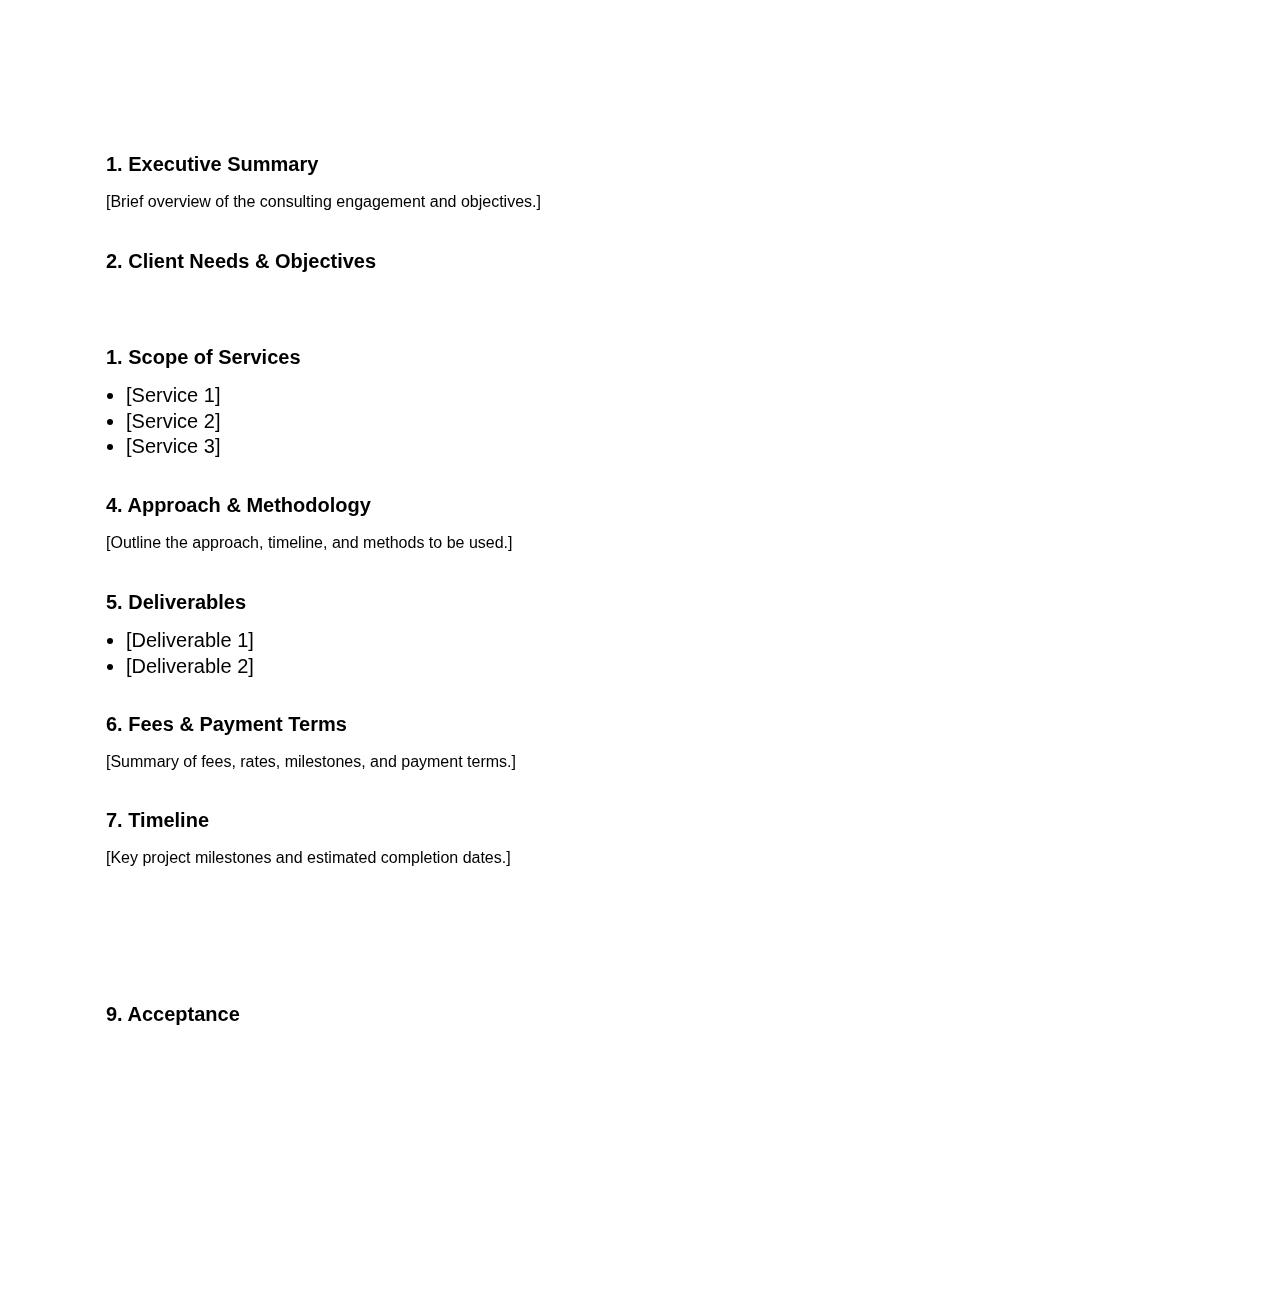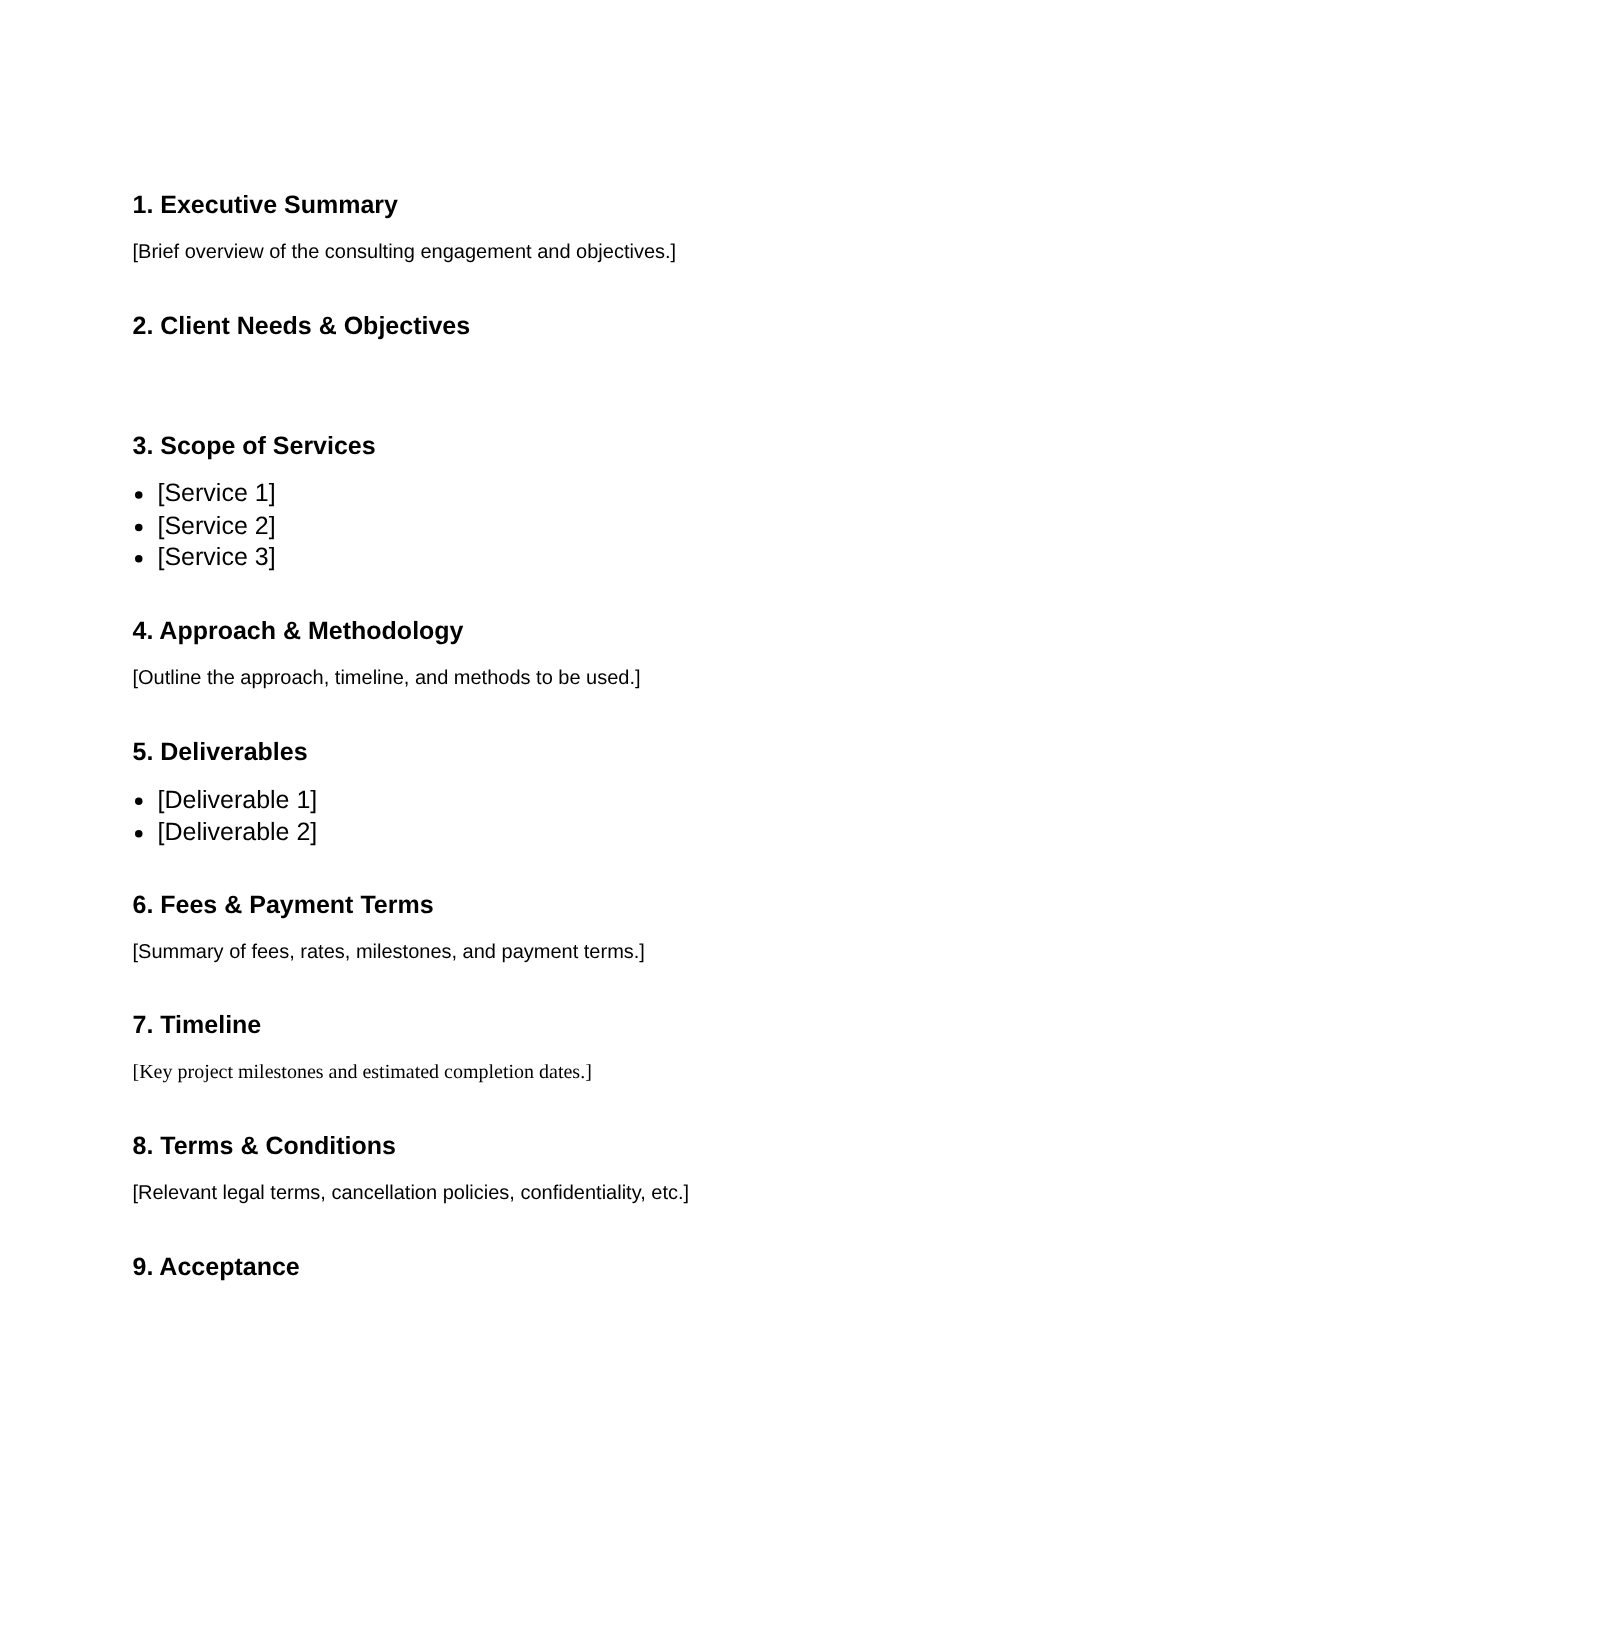--- a/index.html
+++ b/index.html
@@ -52,21 +52,21 @@
   <div class="section" style="position:absolute; top:152px; left:106px;">
     <h2>1. Executive Summary</h2>
     <p style="margin-top:16px;">[Brief overview of the consulting engagement and objectives.]</p>
   </div>
 
   <div class="section" style="position:absolute; top:249px; left:106px;">
     <h2>2. Client Needs &amp; Objectives</h2>
   </div>
 
   <div class="section" style="position:absolute; top:345px; left:106px;">
-    <h2>3. Scope of Services</h2>
+    <h2>1. Scope of Services</h2>
     <ul style="margin-top:16px;">
       <li>[Service 1]</li>
       <li>[Service 2]</li>
       <li>[Service 3]</li>
     </ul>
   </div>
 
   <div class="section" style="position:absolute; top:493px; left:106px;">
     <h2>4. Approach &amp; Methodology</h2>
     <p style="margin-top:16px;">[Outline the approach, timeline, and methods to be used.]</p>
@@ -80,24 +80,20 @@
     </ul>
   </div>
 
   <div class="section" style="position:absolute; top:712px; left:106px;">
     <h2>6. Fees &amp; Payment Terms</h2>
     <p style="margin-top:16px;">[Summary of fees, rates, milestones, and payment terms.]</p>
   </div>
 
   <div class="section" style="position:absolute; top:808px; left:106px;">
     <h2>7. Timeline</h2>
-    <p style="margin-top:16px;font-family:Liberation Serif, serif;">[Key project milestones and estimated completion dates.]</p>
+    <p style="margin-top:16px;">[Key project milestones and estimated completion dates.]</p>
   </div>
 
-  <div class="section" style="position:absolute; top:905px; left:106px;">
-    <h2>8. Terms &amp; Conditions</h2>
-    <p style="margin-top:16px;">[Relevant legal terms, cancellation policies, confidentiality, etc.]</p>
-  </div>
 
   <div class="section" style="position:absolute; top:1002px; left:106px;">
     <h2>9. Acceptance</h2>
   </div>
 </div>
 
 </body></html>

